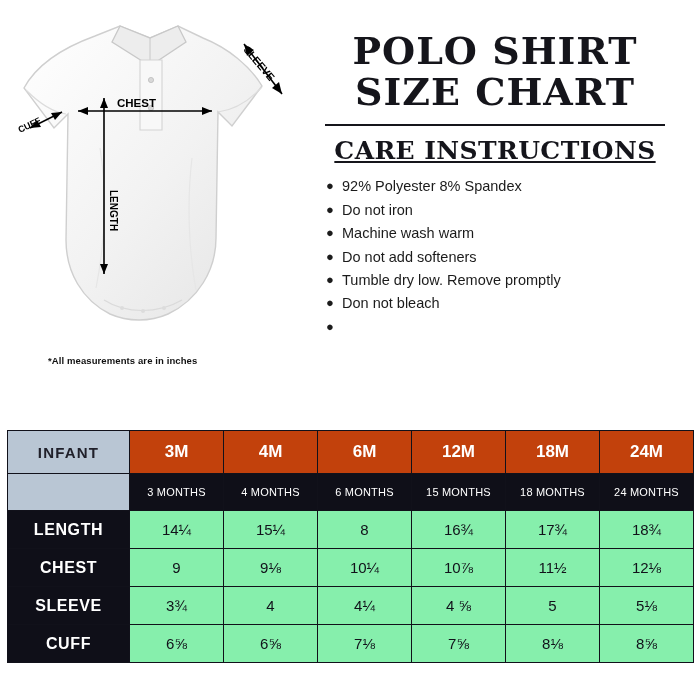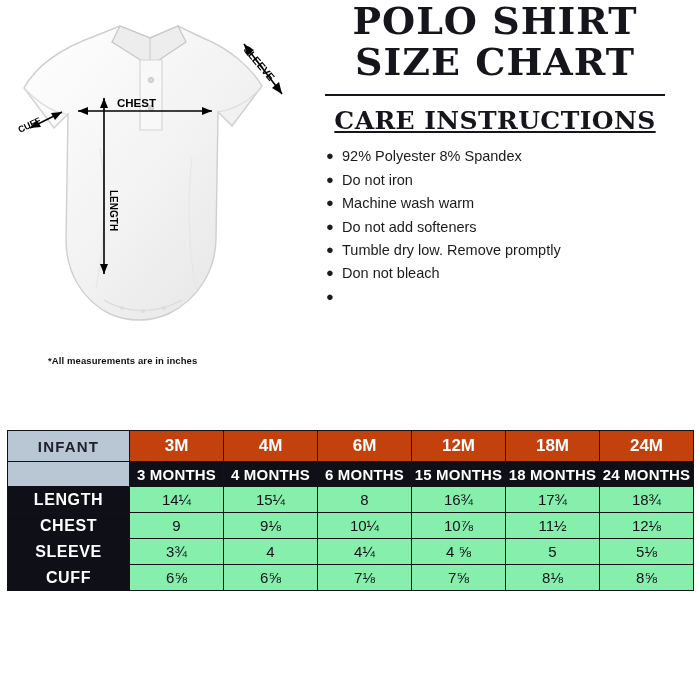--- a/index.html
+++ b/index.html
@@ -44,20 +44,21 @@
     font-size: 9.5px;
     font-weight: bold;
     color: #111;
     letter-spacing: 0.1px;
     text-align: right;
   }
 
   
   .right {
     width: 410px;
+    padding-top: 30px;
     box-sizing: border-box;
   }
   .title-line1, .title-line2 {
     font-family: "DejaVu Serif", serif;
     font-size: 38px;
     font-weight: bold;
     letter-spacing: 1px;
     color: #15151b;
     text-align: center;
     line-height: 1.08;
@@ -107,21 +108,21 @@
   }
   table.size {
     border-collapse: collapse;
     width: 686px;
     table-layout: fixed;
   }
   table.size td, table.size th {
     border: 1px solid #11111a;
     text-align: center;
     vertical-align: middle;
-    padding: 0;
+    padding: 6px;
   }
   .hdr-infant {
     background: #b9c6d4;
     color: #20202a;
     font-weight: bold;
     font-size: 15px;
     letter-spacing: 1.2px;
     height: 30px;
   }
   .hdr-size {
@@ -131,22 +132,22 @@
     font-size: 17px;
     height: 30px;
   }
   .sub-blank {
     background: #b9c6d4;
     height: 24px;
   }
   .sub-size {
     background: #0f0f18;
     color: #ffffff;
-    font-size: 15px;
-    font-weight: bold;
+    font-size: 11px;
+    font-weight: normal;
     height: 24px;
     letter-spacing: 0.2px;
   }
   .row-label {
     background: #0f0f18;
     color: #ffffff;
     font-weight: bold;
     font-size: 16px;
     letter-spacing: 0.6px;
     height: 25px;

